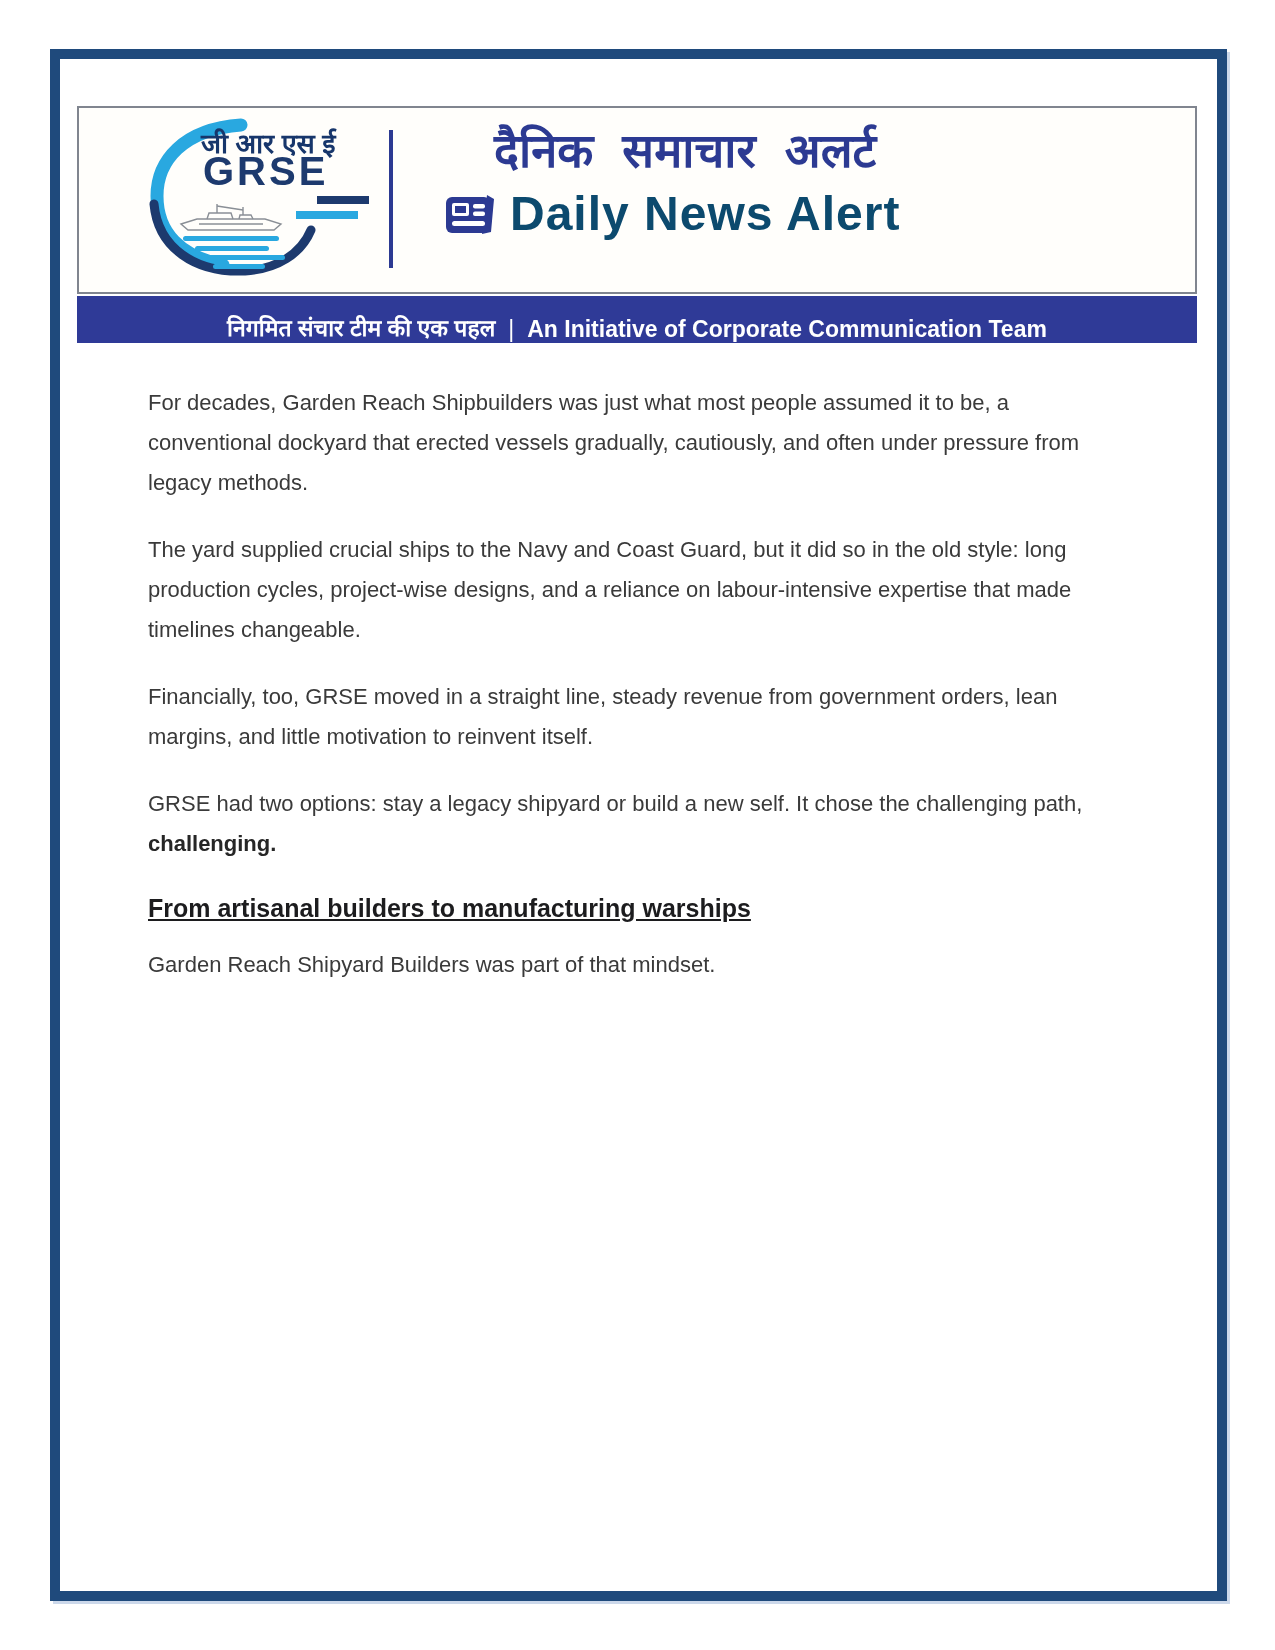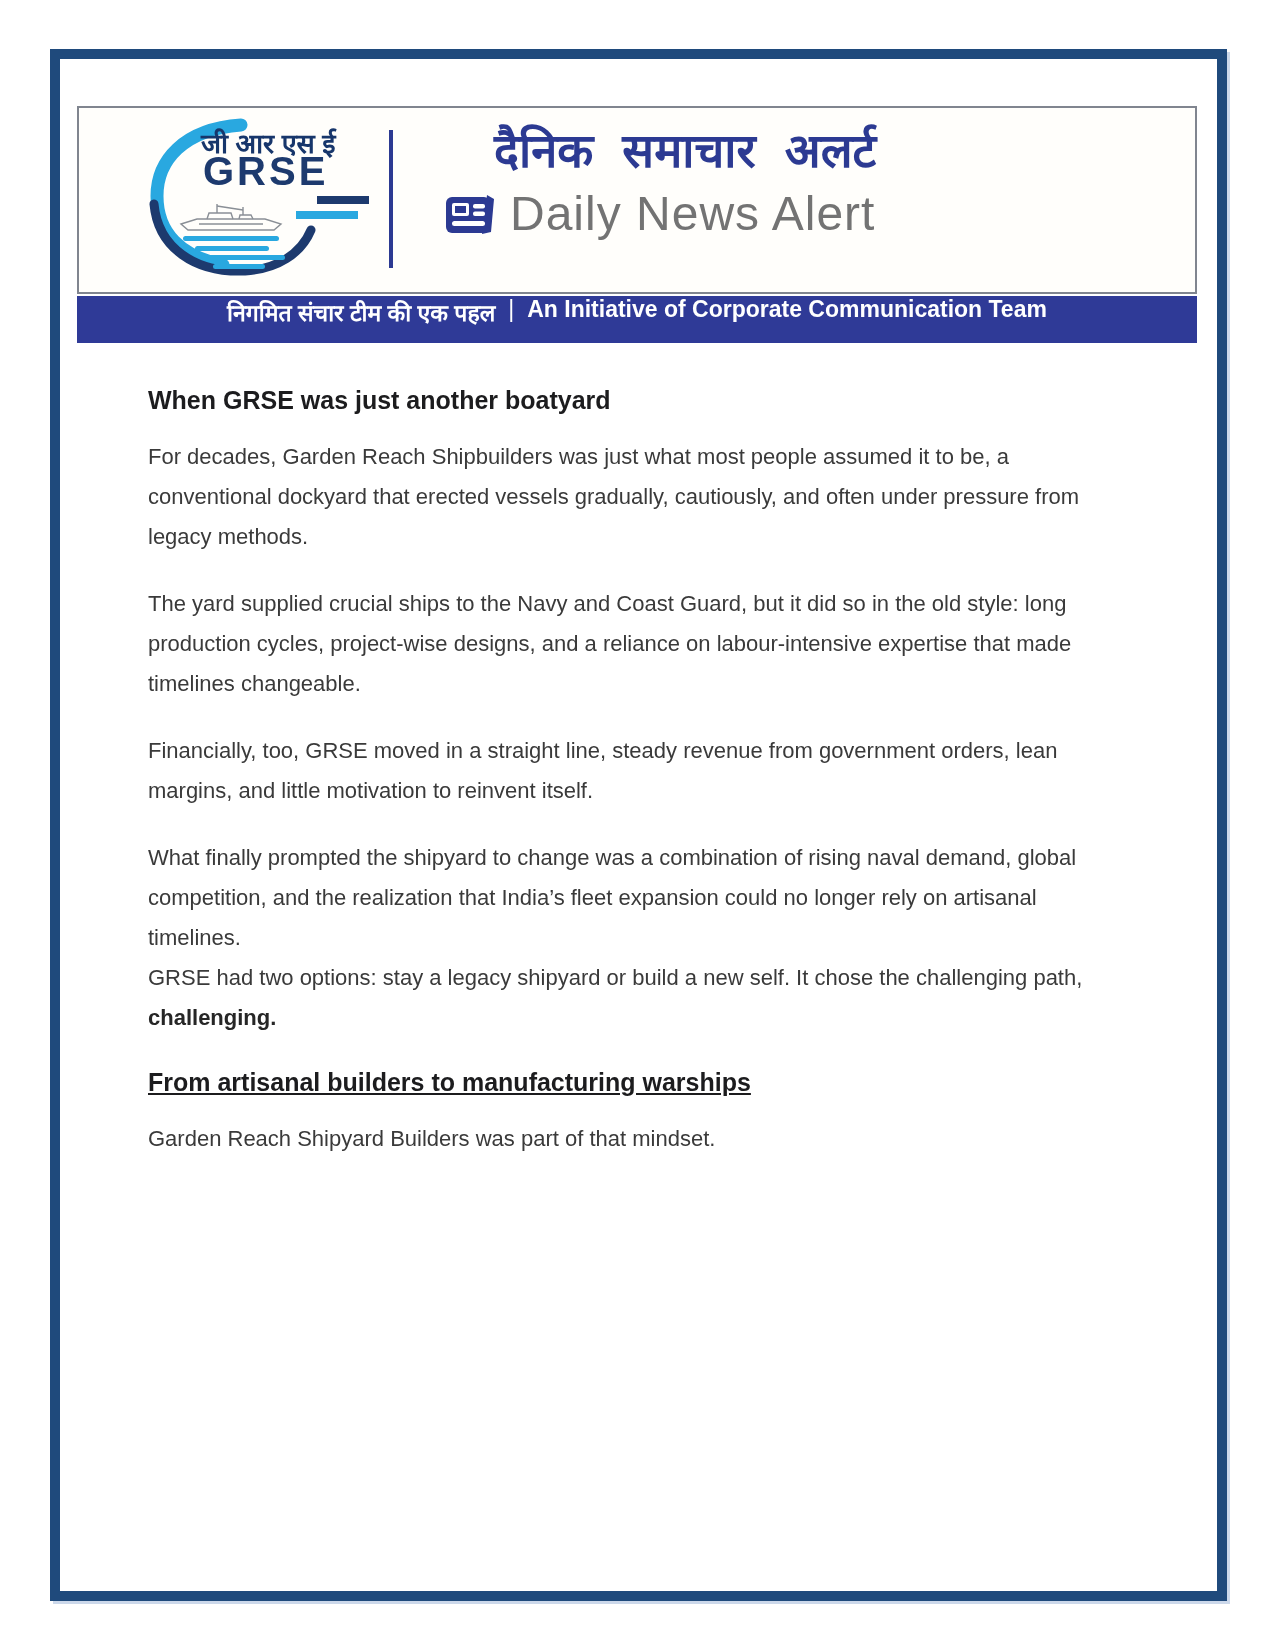--- a/index.html
+++ b/index.html
@@ -87,36 +87,36 @@
     font-size: 47px;
     font-weight: 700;
     color: #2C3A92;
     word-spacing: 16px;
     white-space: nowrap;
     line-height: 62px;
   }
   .title-row { display: flex; align-items: center; gap: 14px; margin-top: 4px; }
   .title-english {
     font-size: 48px;
-    font-weight: 400;
-    color: #737373;
+    font-weight: 700;
+    color: #0c4a6e;
     letter-spacing: 1px;
     white-space: nowrap;
   }
   
   .banner {
     position: absolute;
     left: 17px;
     top: 237px;
     width: 1120px;
     height: 47px;
     background: #2F3A97;
     color: #ffffff;
     display: flex;
-    align-items: flex-start;
+    align-items: flex-end;
     justify-content: center;
     font-size: 23px;
     font-weight: 600;
     white-space: nowrap;
   }
   .banner .sep { margin: 0 13px; font-weight: 400; }
   
   .article {
     position: absolute;
     left: 88px;
@@ -191,24 +191,22 @@
       </div>
     </div>
 
     <div class="banner">
       <span>निगमित संचार टीम की एक पहल</span>
       <span class="sep">|</span>
       <span>An Initiative of Corporate Communication Team</span>
     </div>
 
     <div class="article">
-      <h2>When GRSE was just another boatyard</h2>
       <p>For decades, Garden Reach Shipbuilders was just what most people assumed it to be, a conventional dockyard that erected vessels gradually, cautiously, and often under pressure from legacy methods.</p>
       <p>The yard supplied crucial ships to the Navy and Coast Guard, but it did so in the old style: long production cycles, project-wise designs, and a reliance on labour-intensive expertise that made timelines changeable.</p>
       <p>Financially, too, GRSE moved in a straight line, steady revenue from government orders, lean margins, and little motivation to reinvent itself.</p>
-      <p class="no-gap">What finally prompted the shipyard to change was a combination of rising naval demand, global competition, and the realization that India’s fleet expansion could no longer rely on artisanal timelines.</p>
       <p><span>GRSE had two options: stay a legacy shipyard or build a new self. It chose the challenging path, </span><span class="bold">challenging.</span></p>
       <h2 class="second">From artisanal builders to manufacturing warships</h2>
       <p>Garden Reach Shipyard Builders was part of that mindset.</p>
     </div>
 
   </div>
 </div>
 
 </body></html>

